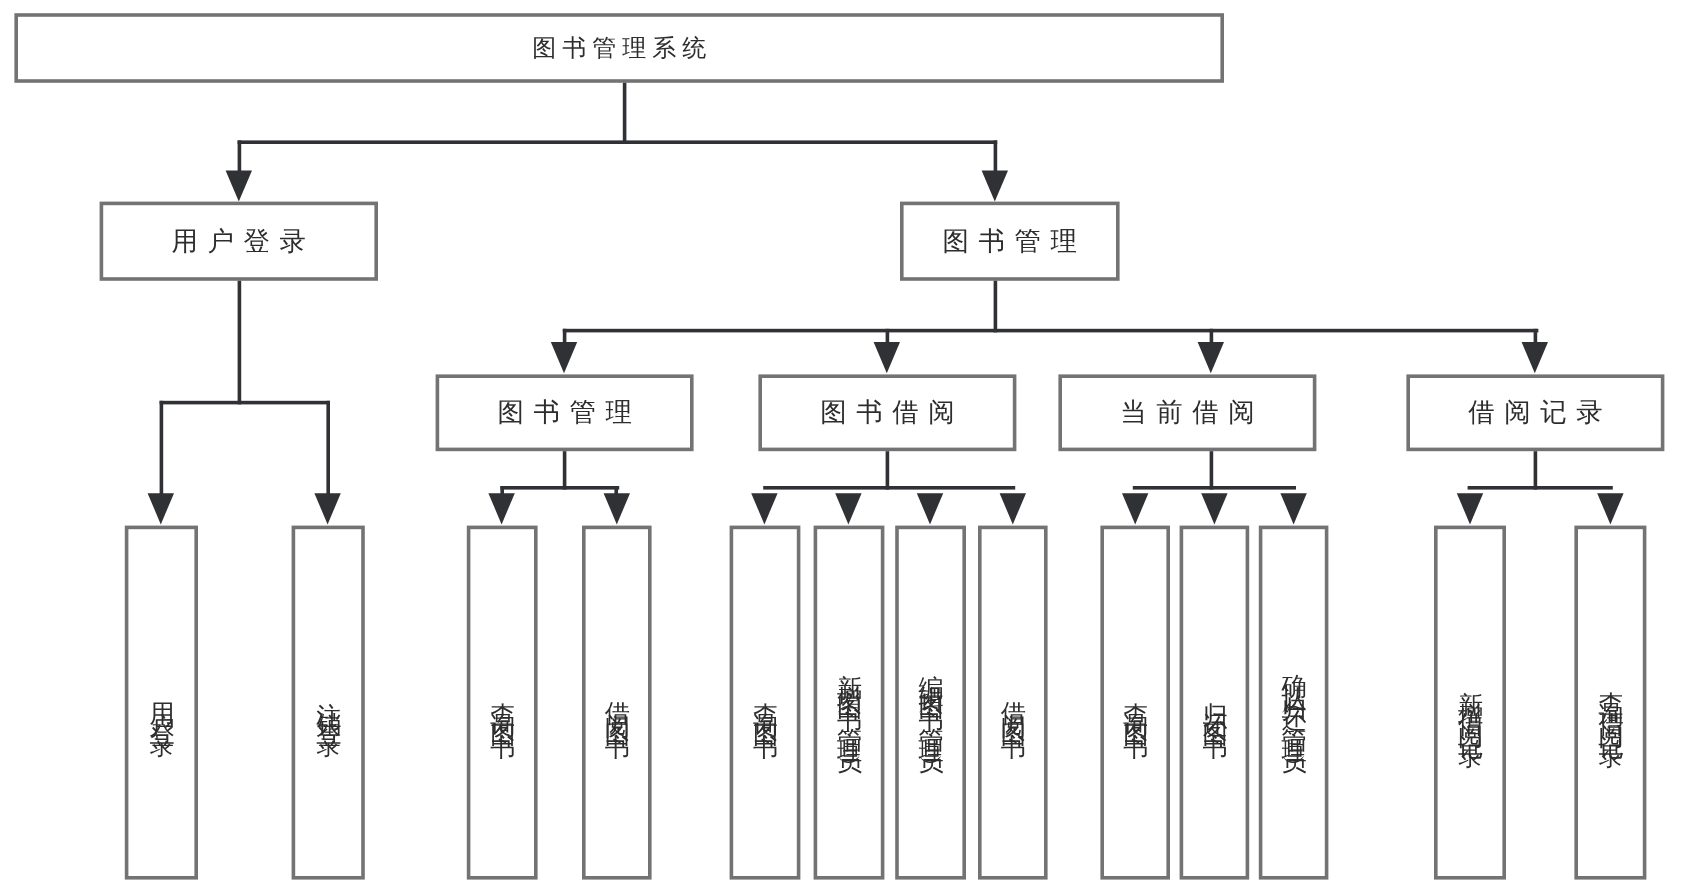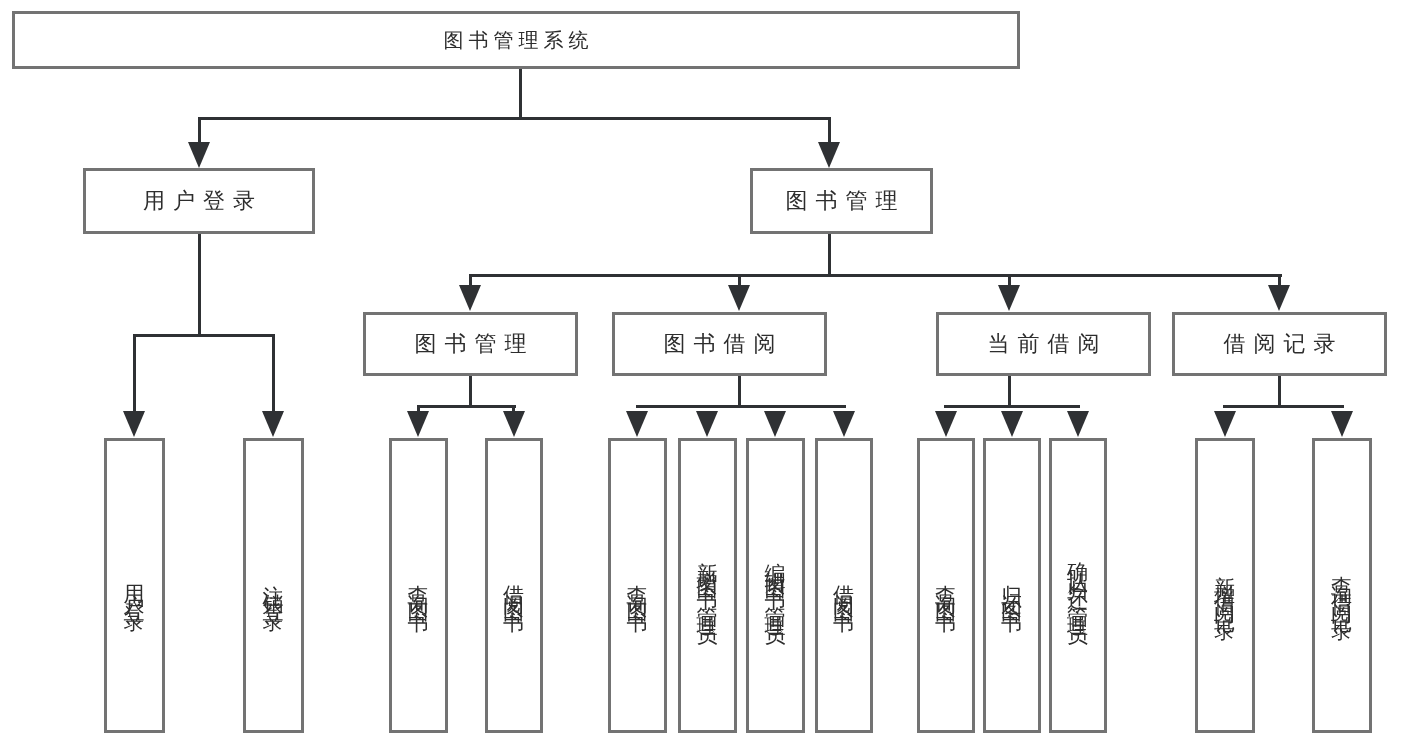--- a/index.html
+++ b/index.html
@@ -100,24 +100,24 @@
   <div class="vline" style="left:1008px;top:274px;height:14px"></div>
   <div class="vline" style="left:1278px;top:274px;height:14px"></div>
   <div class="arrow" style="left:459px;top:285px"></div>
   <div class="arrow" style="left:728px;top:285px"></div>
   <div class="arrow" style="left:998px;top:285px"></div>
   <div class="arrow" style="left:1268px;top:285px"></div>
 
   <div class="node node-h" style="left:363px;top:312px;width:215px;height:64px">
     <span>图书管理</span>
   </div>
-  <div class="node node-h" style="left:612px;top:312px;width:215px;height:64px">
+  <div class="node node-h" style="left:632px;top:312px;width:215px;height:64px">
     <span>图书借阅</span>
   </div>
-  <div class="node node-h" style="left:936px;top:312px;width:215px;height:64px">
+  <div class="node node-h" style="left:882px;top:312px;width:215px;height:64px">
     <span>当前借阅</span>
   </div>
   <div class="node node-h" style="left:1172px;top:312px;width:215px;height:64px">
     <span>借阅记录</span>
   </div>
 
   <div class="vline" style="left:469px;top:376px;height:32px"></div>
   <div class="hline" style="left:417px;top:405px;width:99px"></div>
   <div class="vline" style="left:417px;top:405px;height:10px"></div>
   <div class="vline" style="left:512px;top:405px;height:10px"></div>

